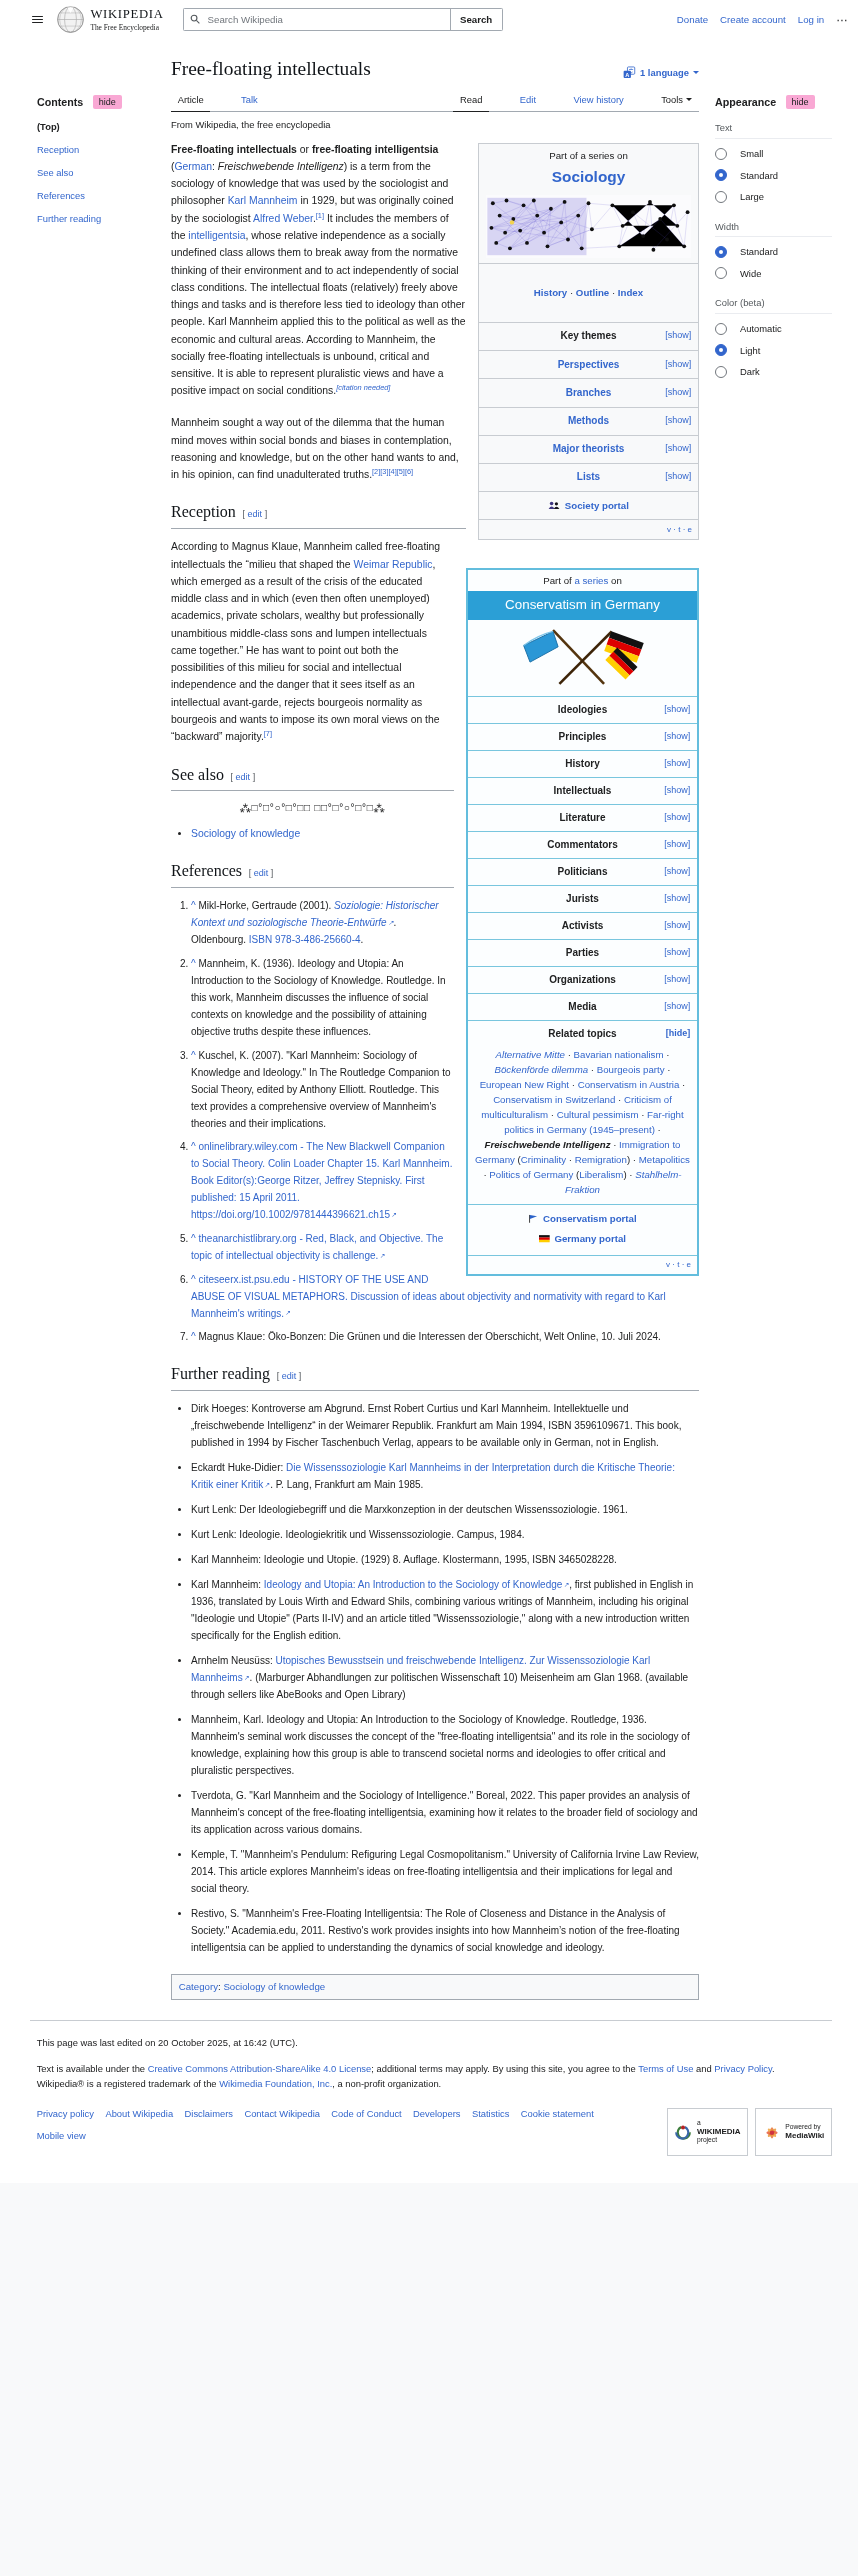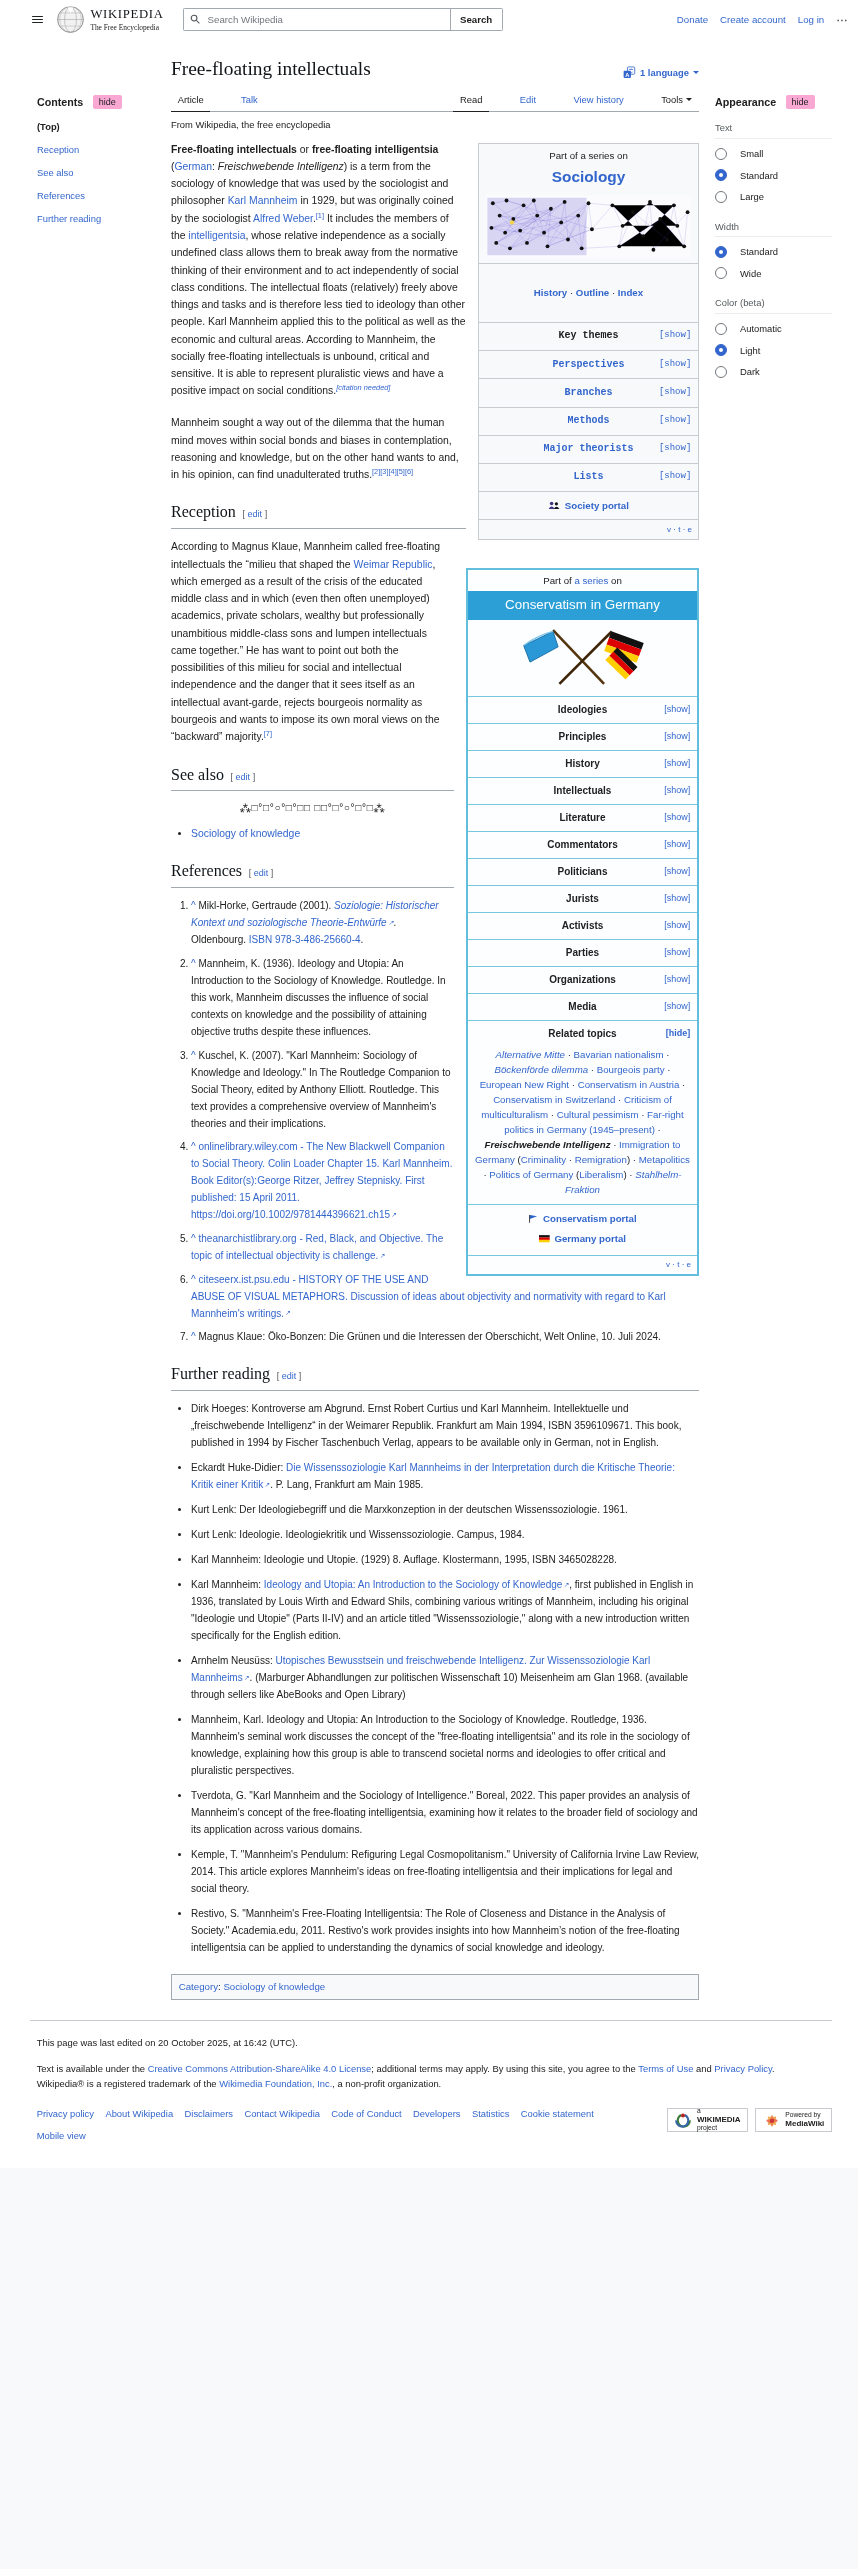--- a/index.html
+++ b/index.html
@@ -68,21 +68,21 @@
   ol.refs li{margin-bottom:6.7px;}
   ul.further{margin:2.7px 0 17.4px;padding-left:20px;font-size:10px;line-height:1.7;}
   ul.further li{margin-bottom:8px;}
   
   .infobox{float:right;clear:right;box-sizing:border-box;text-align:center;}
   .infobox.soc{width:221px;margin:2.7px 0 10.7px 12px;border:0.7px solid #c8ccd1;background:#f8f9fa;font-size:9.4px;padding-top:3.3px;}
   .soc-pre{font-size:9.7px;}
   .soc-title{color:#3366cc;font-weight:700;font-size:15.4px;margin:0.7px 0 4.7px;cursor:pointer;}
   .soc-img{display:block;margin:0 auto 5.3px;background:#fcfcfe;}
   .soc-nav{border-top:0.7px solid #c8ccd1;padding:21px 0;font-size:9.7px;}
-  .srow{position:relative;border-top:0.7px solid #c8ccd1;padding:5.3px 6.7px;font-family:Liberation Mono, monospace;}
+  .srow{position:relative;border-top:0.7px solid #c8ccd1;padding:5.3px 6.7px;}
   .srow .rlabel{font-weight:700;font-size:10px;}
   .rlabel.link{color:#3366cc;cursor:pointer;}
   .rlabel.plain{color:#202122;}
   .show-link{position:absolute;right:6.7px;top:5.3px;font-size:9px;color:#3366cc;}
   .portal-row{border-top:0.7px solid #c8ccd1;padding:5.3px 0;font-weight:700;font-size:9.7px;display:flex;justify-content:center;align-items:center;gap:4.7px;}
   .portal-row a{color:#3366cc;}
   .vte{border-top:0.7px solid #c8ccd1;font-size:8px;text-align:right;padding:2.7px 6px;color:#3366cc;}
   .infobox.cons{width:233px;margin:17.4px 0 10.7px 12px;border:2px double #63bddd;background:#fcfeff;font-size:9.4px;}
   .cons-pre{padding:3.3px 0 2px;font-size:9.7px;}
   .cons-title{background:#2b9fd6;color:#fff;font-size:13.4px;padding:3.3px 0;cursor:pointer;}
@@ -107,21 +107,21 @@
   .radio.sel{background:#3366cc;border-color:#3366cc;}
   .radio.sel::after{content:"";position:absolute;left:3.3px;top:3.3px;width:4px;height:4px;border-radius:50%;background:#fff;}
   
   .footer{padding:20px 27px 0 30px;}
   .footrule{border:none;border-top:0.7px solid #c8ccd1;margin:0 0 16px;}
   .lastedit{font-size:9.4px;margin:0 0 13.4px;padding-left:6.7px;}
   .license{font-size:9.4px;line-height:1.62;margin:0 0 16px;padding-left:6.7px;max-width:779px;}
   .footrow{display:flex;align-items:flex-start;padding-left:6.7px;padding-bottom:27px;}
   .footlinks{display:flex;flex-wrap:wrap;gap:11.4px;font-size:9.4px;max-width:575px;}
   .badges{margin-left:auto;display:flex;gap:6.7px;}
-  .badge{display:flex;align-items:center;gap:4.7px;border:0.7px solid #c8ccd1;background:#fff;padding:5.3px 6.7px;height:24px;box-sizing:border-box;cursor:pointer;}
+  .badge{display:flex;align-items:center;gap:4.7px;border:0.7px solid #c8ccd1;background:#fff;padding:5.3px 6.7px;height:48px;box-sizing:border-box;cursor:pointer;}
   .badge-text{font-size:6.7px;line-height:1.2;color:#202122;text-align:left;}
   .badge-text b{display:block;font-size:8px;}
   .bottom-space{height:401px;background:#f8f9fa;}
 </style>
 </head>
 <body>
 
 <header class="topbar">
   <button class="hamburger">
       <span></span>

